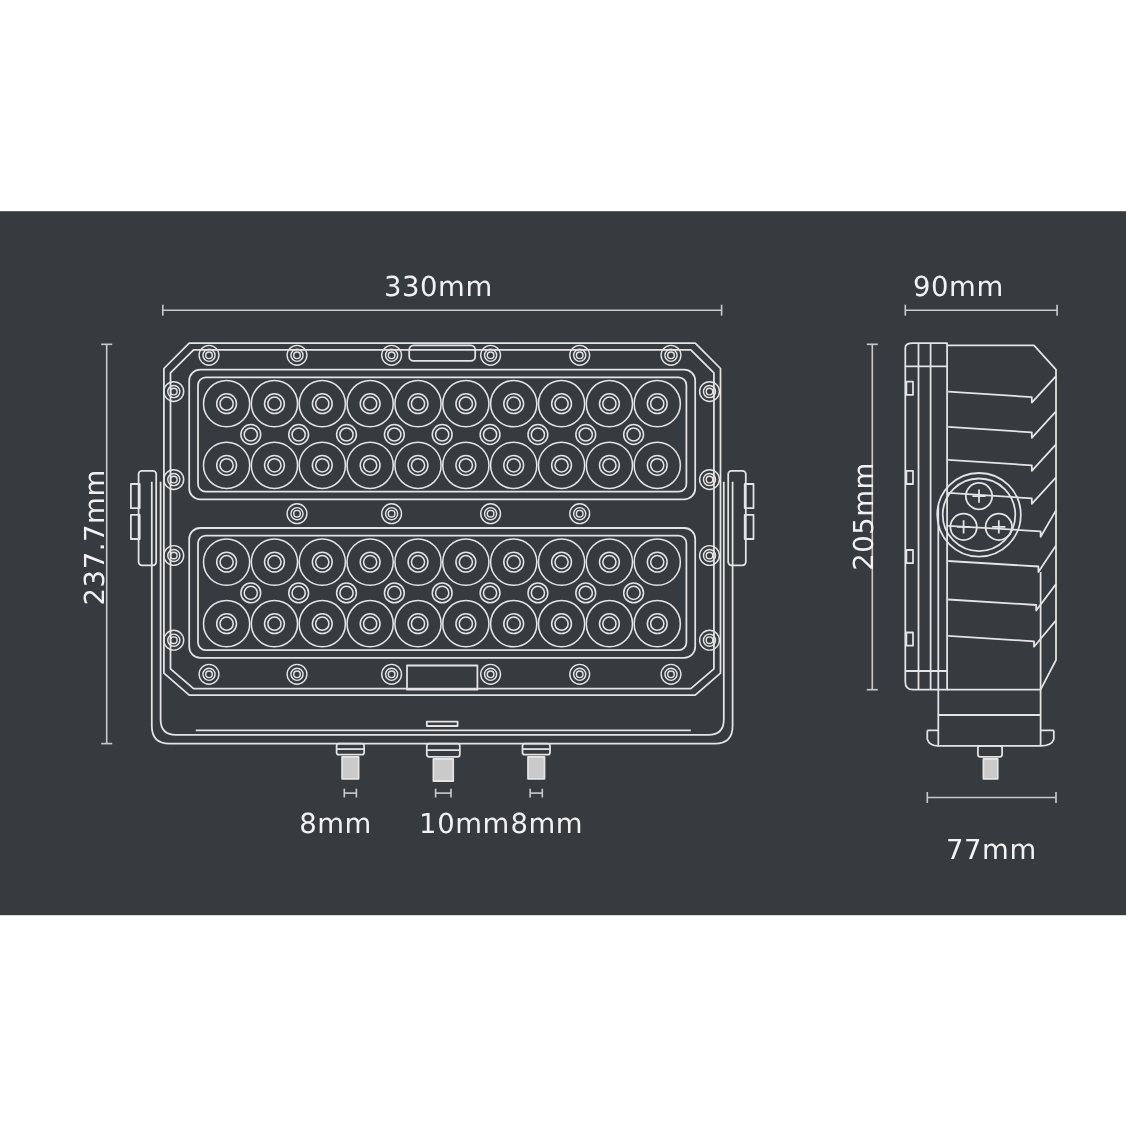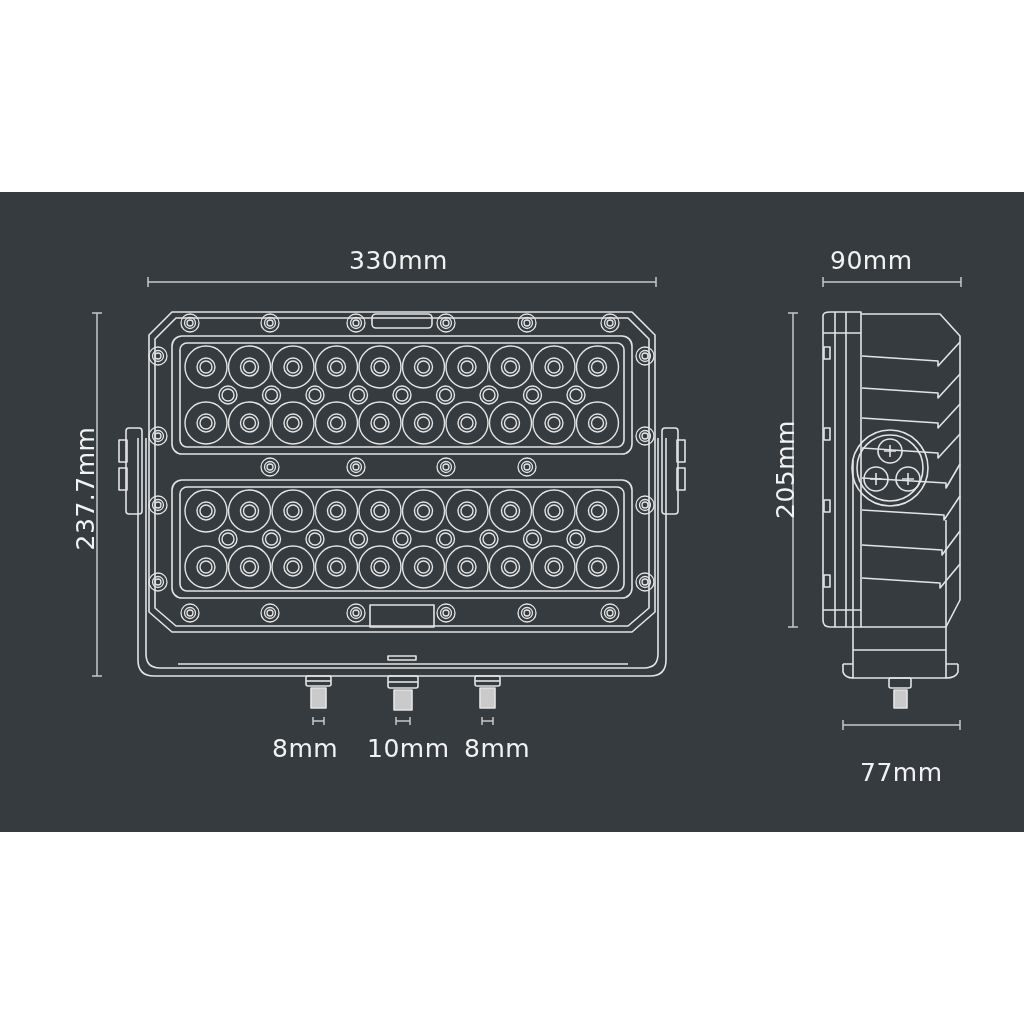--- a/index.html
+++ b/index.html
@@ -538,14 +538,14 @@
     </g>
   </g>
 </svg>
 
 <div class="lbl" style="left:349px;top:246px;">330mm</div>
 <div class="lbl vlbl" style="left:24px;top:474px;">237.7mm</div>
 <div class="lbl" style="left:808px;top:246px;margin-left:22px;">90mm</div>
 <div class="lbl vlbl" style="left:736px;top:455px;">205mm</div>
 <div class="lbl" style="left:860px;top:758px;">77mm</div>
 <div class="lbl" style="left:272px;top:734px;">8mm</div>
-<div class="lbl" style="left:367px;top:734px;">10mm</div>
+<div class="lbl" style="left:381px;top:734px;">10mm</div>
 <div class="lbl" style="left:464px;top:734px;">8mm</div>
 
 </body></html>

